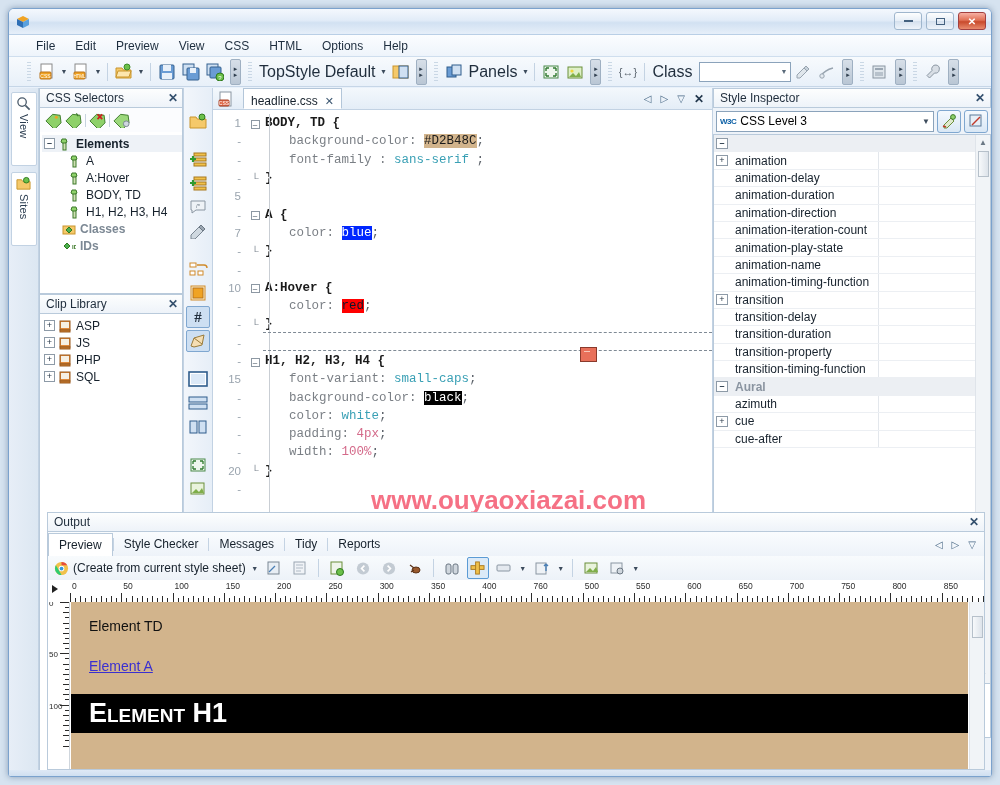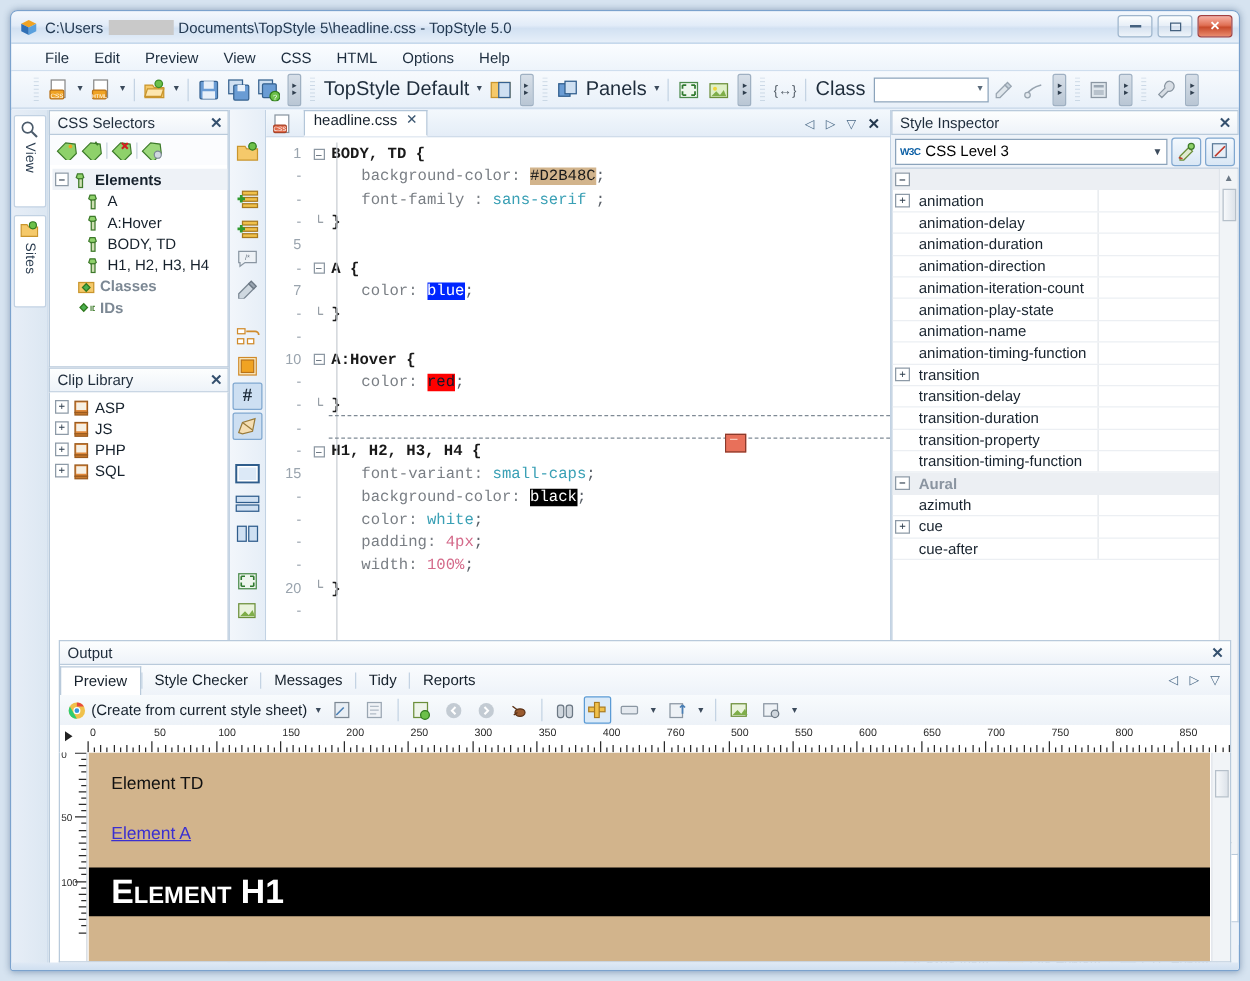--- a/index.html
+++ b/index.html
@@ -157,21 +157,21 @@
   .nbtn.gap { margin-top: 14px; }
   
   .editor-wrap { flex: 1; display: flex; flex-direction: column; background:#fff;
                  border-right:1px solid #c2d2e3; }
   .etabbar {
     height: 22px; display: flex; align-items: center;
     background: linear-gradient(180deg,#f3f8fc,#e4edf7);
     border-bottom: 1px solid #c2d2e3; padding-left: 2px;
   }
   .etab {
-    height: 21px; padding: 0 7px; display: flex; align-items: flex-start; gap: 7px;
+    height: 21px; padding: 0 7px; display: flex; align-items: flex-end; gap: 7px;
     background: #fff; border: 1px solid #b3c6d9; border-bottom: 1px solid #fff;
     font-size: 12px; color: #16212c; margin-left: 10px;
   }
   .etab .x { font-size: 11px; color: #3b5670; }
   .etab-right { margin-left: auto; display: flex; align-items: center; gap: 9px;
                 padding-right: 8px; color: #4a6986; font-size: 10px; }
   .code {
     flex: 1; position: relative; overflow: hidden; background: #fff;
     font-family: "Liberation Mono", monospace; font-size: 12.5px;
   }
@@ -303,25 +303,20 @@
 
 <div id="app">
 
   <div class="titlebar">
     <div class="app-icon">
       <svg width="16" height="16" viewBox="0 0 16 16">
         <path d="M2 5 L8 2 L14 5 L8 8 Z" fill="#f0a323"></path>
         <path d="M2 5 L8 8 L8 14 L2 11 Z" fill="#2f6fb5"></path>
         <path d="M14 5 L8 8 L8 14 L14 11 Z" fill="#5aa0dd"></path>
       </svg>
-    </div>
-    <div class="title-text">
-      <span>C:\Users</span>
-      <span class="redacted"></span>
-      <span>Documents\TopStyle 5\headline.css - TopStyle 5.0</span>
     </div>
     <div class="winbtns">
       <div class="winbtn">
           <span class="min"></span>
         </div>
       <div class="winbtn">
           <span class="box"></span>
         </div>
       <div class="winbtn close">✕</div>
     </div>
@@ -752,20 +747,21 @@
             <div class="cline"><span class="gutter-num">20</span><span class="fold">└</span><span style="padding-left: 2px;"><span class="kw">}</span></span></div>
             <div class="cline"><span class="gutter-num">-</span><span class="fold"></span><span style="padding-left: 2px;"></span></div>
           </div>
         <div class="dashbox" style="top:222px"></div>
         <div class="swatch" style="left:367px;top:237px">
           <svg width="15" height="13" viewBox="0 0 15 13">
               <rect width="15" height="13" fill="#e8705a"></rect>
               <path d="M3 3h6v1H3z" fill="#f7c7b8"></path>
             </svg>
         </div>
+        <div class="watermark" style="left:158px;top:375px">www.ouyaoxiazai.com</div>
       </div>
     </div>
 
     <div class="rightcol">
       <div class="insp-head">
         <span>Style Inspector</span>
         <span class="x" style="font-weight:bold;color:#34506e">✕</span>
       </div>
       <div class="insp-tools">
         <div class="w3combo">

